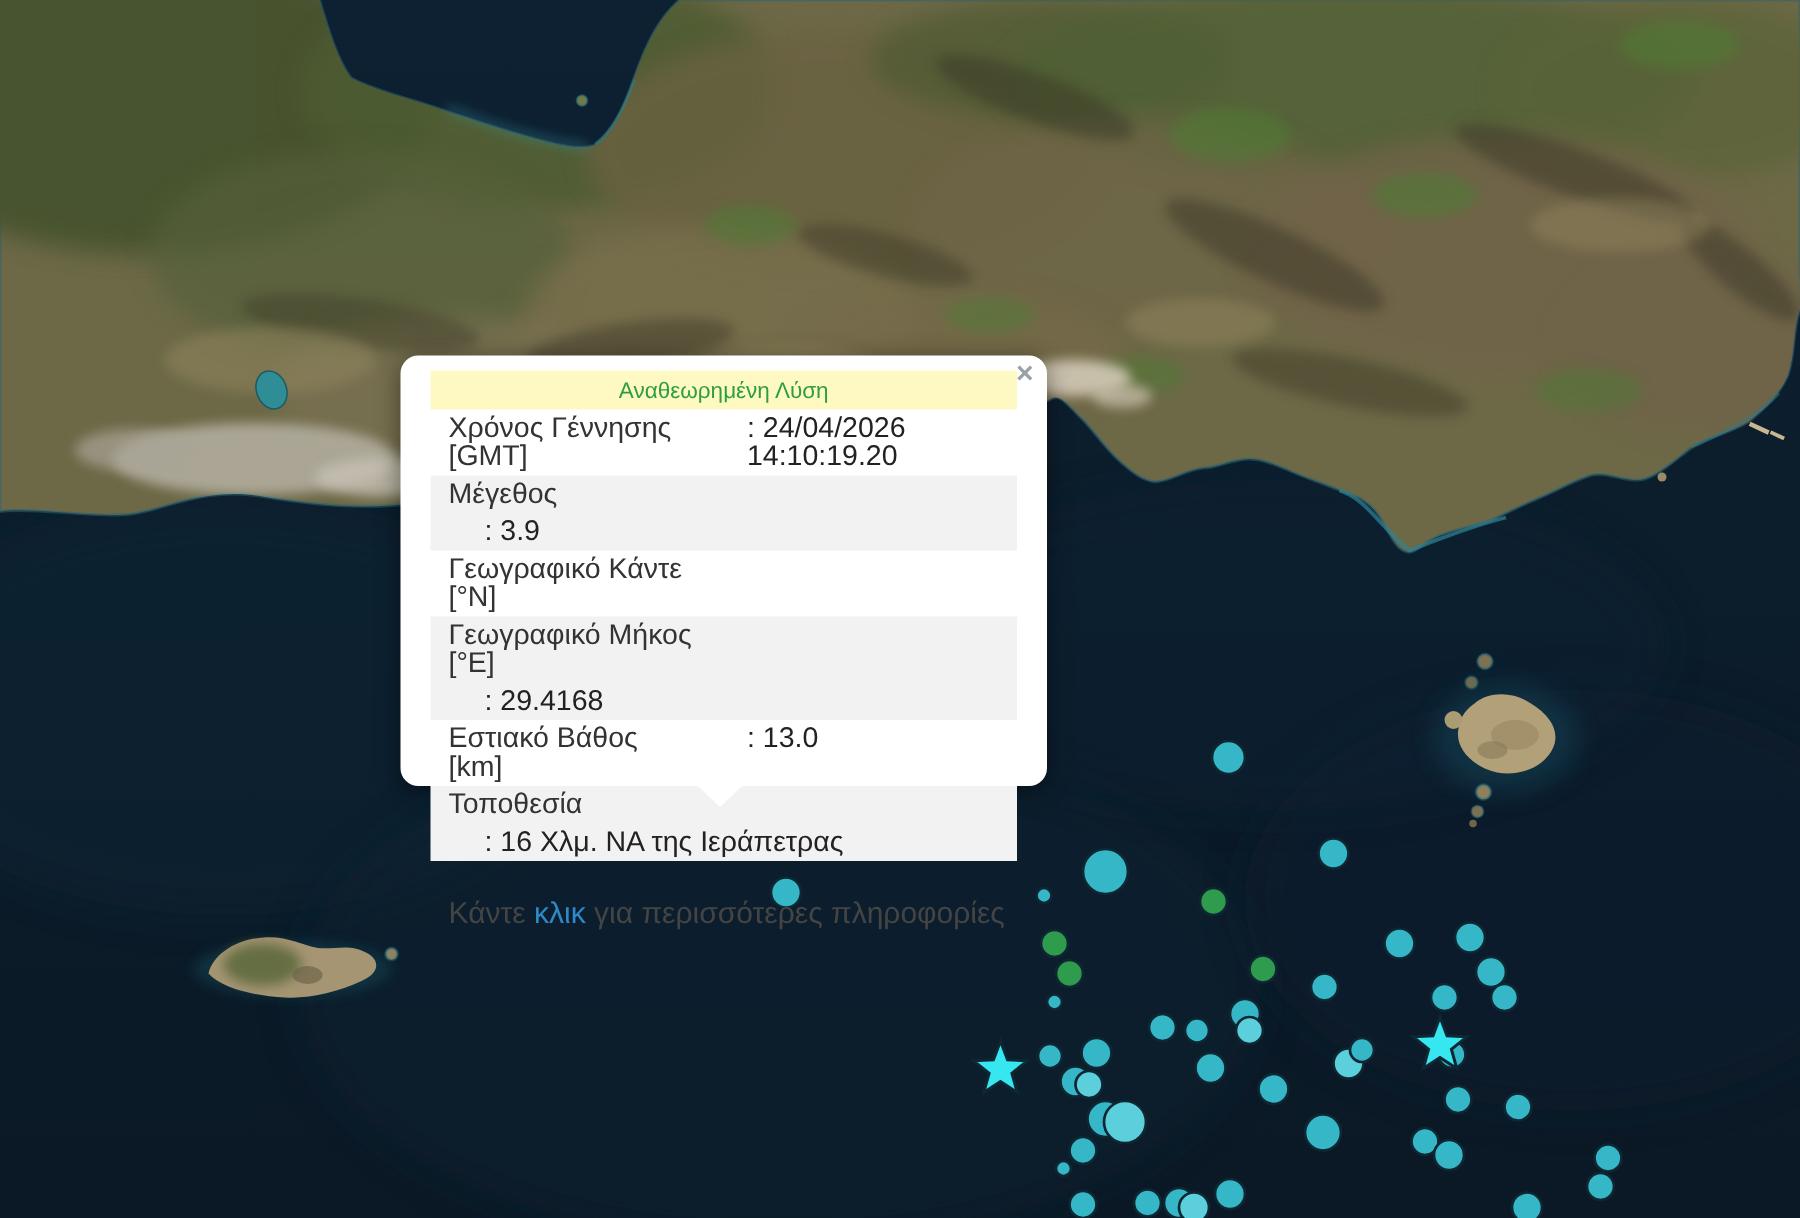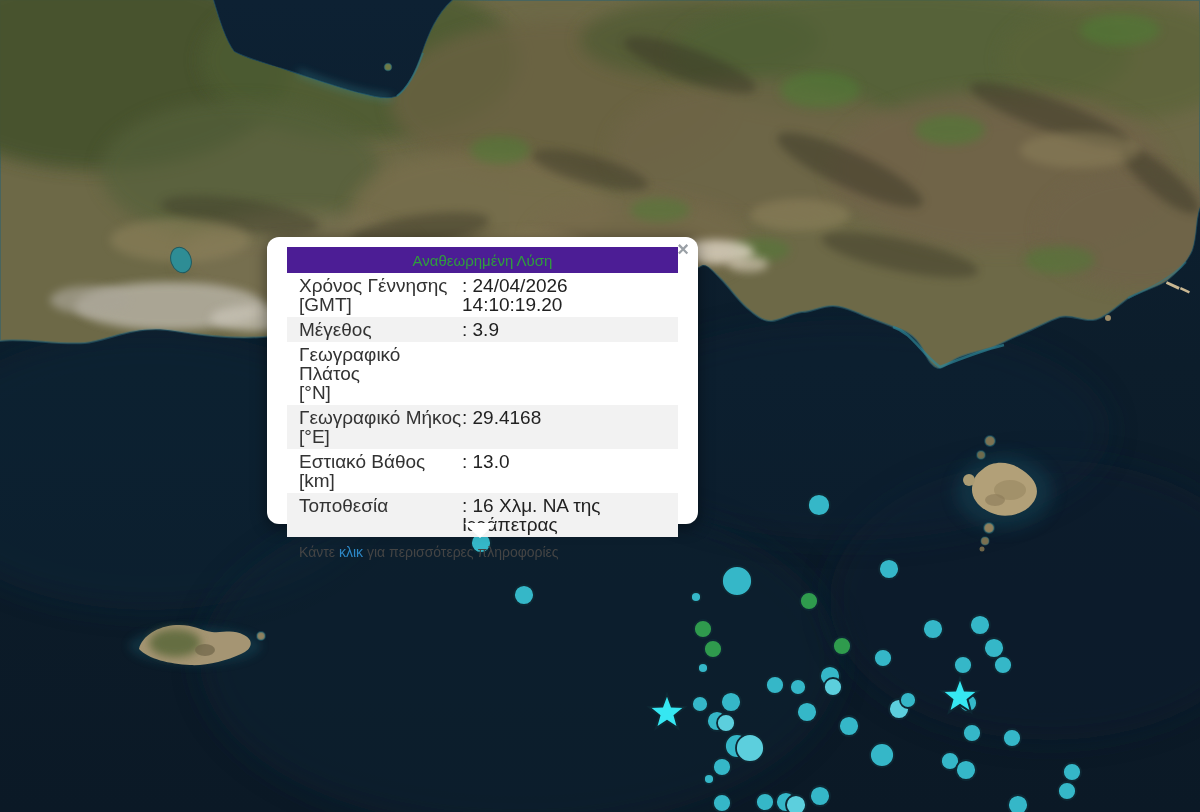--- a/index.html
+++ b/index.html
@@ -10,28 +10,28 @@
   
   .popup{position:absolute;left:267px;top:237px;width:431px;height:287px;
          background:#fff;border-radius:12px;box-shadow:0 3px 16px rgba(0,0,0,.45);
          box-sizing:border-box;}
   .ptail{position:absolute;left:197px;bottom:-14px;width:0;height:0;
          border-left:16px solid transparent;border-right:16px solid transparent;
          border-top:15px solid #fff;}
   .pclose{position:absolute;top:1px;right:9px;font-size:20px;font-weight:bold;
           color:#9aa0a6;cursor:pointer;line-height:22px;user-select:none;}
   .pcontent{margin:10px 20px 0 20px;}
-  .phead{background:#4c1d95;text-align:center;padding:5px 0 4px 0;
+  .phead{background:#fef9c3;text-align:center;padding:5px 0 4px 0;
          font-size:15px;color:#2f9e3c;}
   .prow{display:flex;font-size:19px;color:#333;}
-  .prow.gray{background:#f2f2f2;}
+  .prow.gray{background:#f2f2f2;flex-direction:column;}
   .plabel{width:163px;flex:none;padding:3px 0 3px 12px;line-height:19px;}
   .plabel div:empty{display:none;}
-  .pvalue{flex:1;padding:3px 28px 3px 0;line-height:19px;color:#222;}
-  .pfooter{font-size:14px;color:#444;padding:6px 0 0 12px;line-height:19px;}
+  .pvalue{flex:1;padding:3px 28px 3px 0;line-height:19px;color:#222;margin-left:36px;}
+  .pfooter{font-size:20px;color:#444;padding:6px 0 0 12px;line-height:19px;margin-top:20px;}
   .pfooter a{color:#2d89c8;text-decoration:none;cursor:pointer;}
 </style>
 </head>
 <body>
 
 <div class="stage">
 
   <svg width="1200" height="812" viewBox="0 0 1200 812">
     <defs>
       <linearGradient id="seaG" x1="0" y1="0" x2="0" y2="1">
@@ -230,21 +230,21 @@
 
       <div class="prow gray">
         <div class="plabel">
           <div>Μέγεθος</div>
         </div>
         <div class="pvalue">: 3.9</div>
       </div>
 
       <div class="prow">
         <div class="plabel">
-          <div>Γεωγραφικό Πλάτος</div>
+          <div>Γεωγραφικό Κάντε</div>
             <div>[°N]</div>
         </div>
       </div>
 
       <div class="prow gray">
         <div class="plabel">
           <div>Γεωγραφικό Μήκος [°E]</div>
         </div>
         <div class="pvalue">: 29.4168</div>
       </div>

